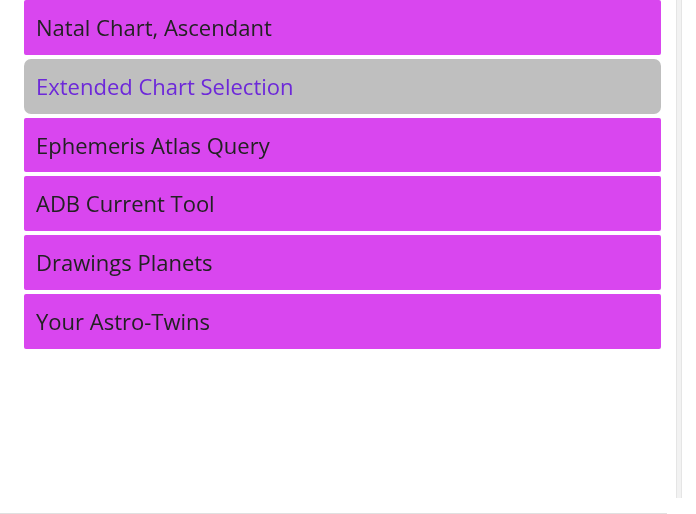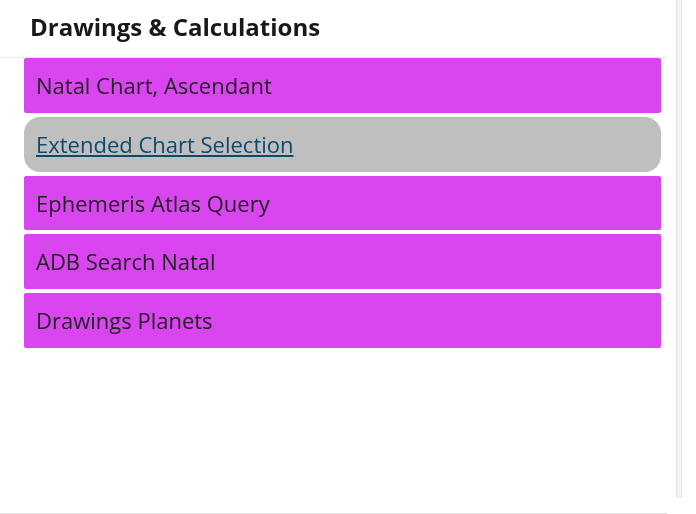--- a/index.html
+++ b/index.html
@@ -55,35 +55,34 @@
     color: #222;
     background: #d946ef;
     padding: 12px 14px 12px 12px;
     margin-bottom: 4px;
     border-radius: 2px;
     cursor: pointer;
     line-height: 1.4;
   }
   .menu-item.selected {
     background: #bfbfbf;
-    color: #0c4a6e;
-    border-radius: 16px;
-    text-decoration: underline;
+    color: #6d28d9;
+    border-radius: 7px;
   }
 </style>
 </head>
 <body>
 
 <div class="outer-container">
   <div class="section">
-    <h2 class="section-header">Drawings &amp; Calculations</h2>
     <ul class="menu-list">
       <li class="menu-item">Natal Chart, Ascendant</li>
       <li class="menu-item selected">Extended Chart Selection</li>
       <li class="menu-item">Ephemeris Atlas Query</li>
-      <li class="menu-item">ADB Search Natal</li>
+      <li class="menu-item">ADB Current Tool</li>
       <li class="menu-item">Drawings Planets</li>
+      <li class="menu-item">Your Astro-Twins</li>
     </ul>
   </div>
   <div class="footer-line"></div>
 </div>
 
 <div class="sidebar-strip"></div>
 
 </body></html>

